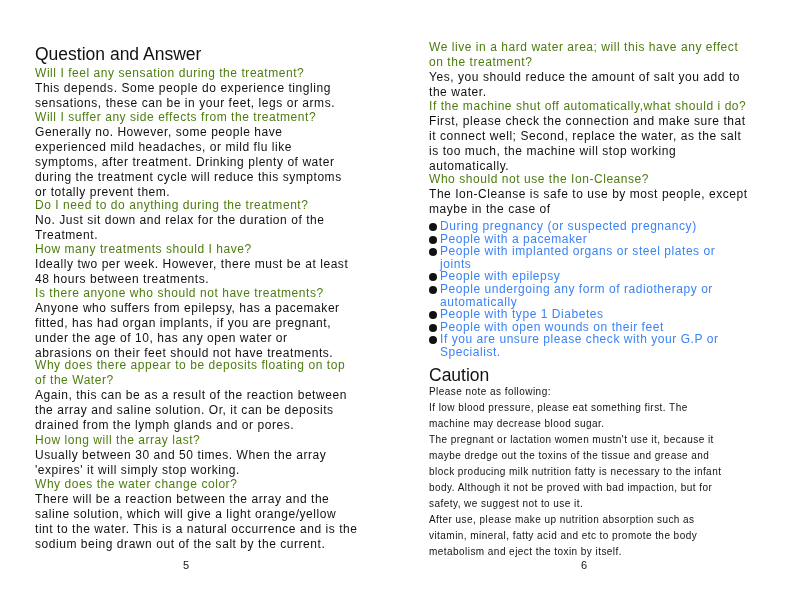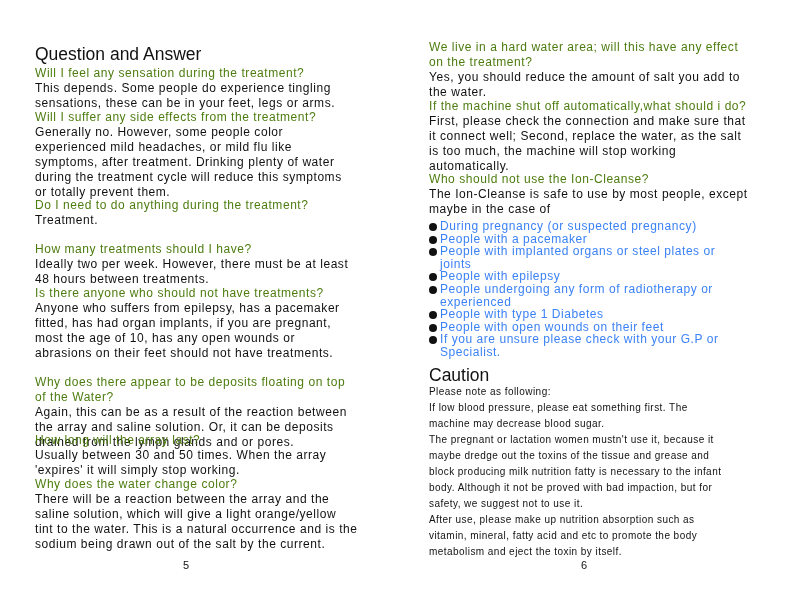--- a/index.html
+++ b/index.html
@@ -36,33 +36,34 @@
       <span class="line">This depends. Some people do experience tingling</span>
       <span class="line">sensations, these can be in your feet, legs or arms.</span>
     </div>
   </div>
 
   <div class="block" style="top:110px">
     <div class="q">
         <span class="line">Will I suffer any side effects from the treatment?</span>
       </div>
     <div class="a">
-      <span class="line">Generally no. However, some people color</span>
+      <span class="line">Generally no. However, some people have</span>
       <span class="line">experienced mild headaches, or mild flu like</span>
       <span class="line">symptoms, after treatment. Drinking plenty of water</span>
       <span class="line">during the treatment cycle will reduce this symptoms</span>
       <span class="line">or totally prevent them.</span>
     </div>
   </div>
 
   <div class="block" style="top:198px">
     <div class="q">
         <span class="line">Do I need to do anything during the treatment?</span>
       </div>
     <div class="a">
+      <span class="line">No. Just sit down and relax for the duration of the</span>
       <span class="line">Treatment.</span>
     </div>
   </div>
 
   <div class="block" style="top:242px">
     <div class="q">
         <span class="line">How many treatments should I have?</span>
       </div>
     <div class="a">
       <span class="line">Ideally two per week. However, there must be at least</span>
@@ -70,26 +71,26 @@
     </div>
   </div>
 
   <div class="block" style="top:286px">
     <div class="q">
         <span class="line">Is there anyone who should not have treatments?</span>
       </div>
     <div class="a">
       <span class="line">Anyone who suffers from epilepsy, has a pacemaker</span>
       <span class="line">fitted, has had organ implants, if you are pregnant,</span>
-      <span class="line">most the age of 10, has any open wounds or</span>
+      <span class="line">under the age of 10, has any open water or</span>
       <span class="line">abrasions on their feet should not have treatments.</span>
     </div>
   </div>
 
-  <div class="block" style="top:375px">
+  <div class="block" style="top:358px">
     <div class="q">
       <span class="line">Why does there appear to be deposits floating on top</span>
       <span class="line">of the Water?</span>
     </div>
     <div class="a">
       <span class="line">Again, this can be as a result of the reaction between</span>
       <span class="line">the array and saline solution. Or, it can be deposits</span>
       <span class="line">drained from the lymph glands and or pores.</span>
     </div>
   </div>
@@ -167,21 +168,21 @@
         <span class="line">People with implanted organs or steel plates or</span>
         <span class="line">joints</span>
       </li>
     <li>
         <span class="dot"></span>
         <span class="line">People with epilepsy</span>
       </li>
     <li>
         <span class="dot"></span>
         <span class="line">People undergoing any form of radiotherapy or</span>
-        <span class="line">experienced</span>
+        <span class="line">automatically</span>
       </li>
     <li>
         <span class="dot"></span>
         <span class="line">People with type 1 Diabetes</span>
       </li>
     <li>
         <span class="dot"></span>
         <span class="line">People with open wounds on their feet</span>
       </li>
     <li>

